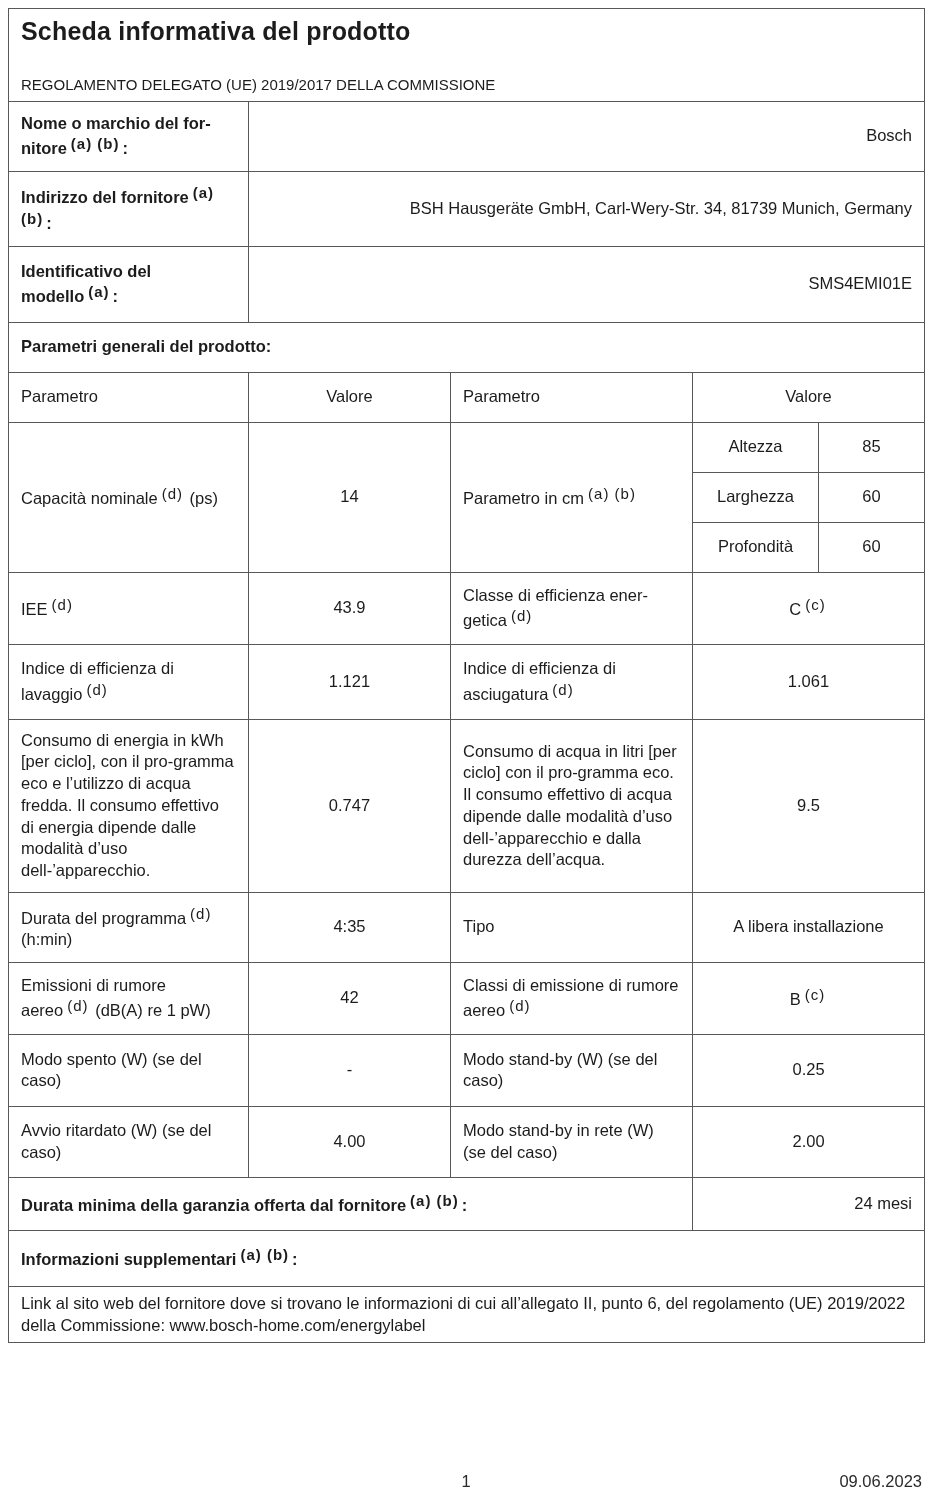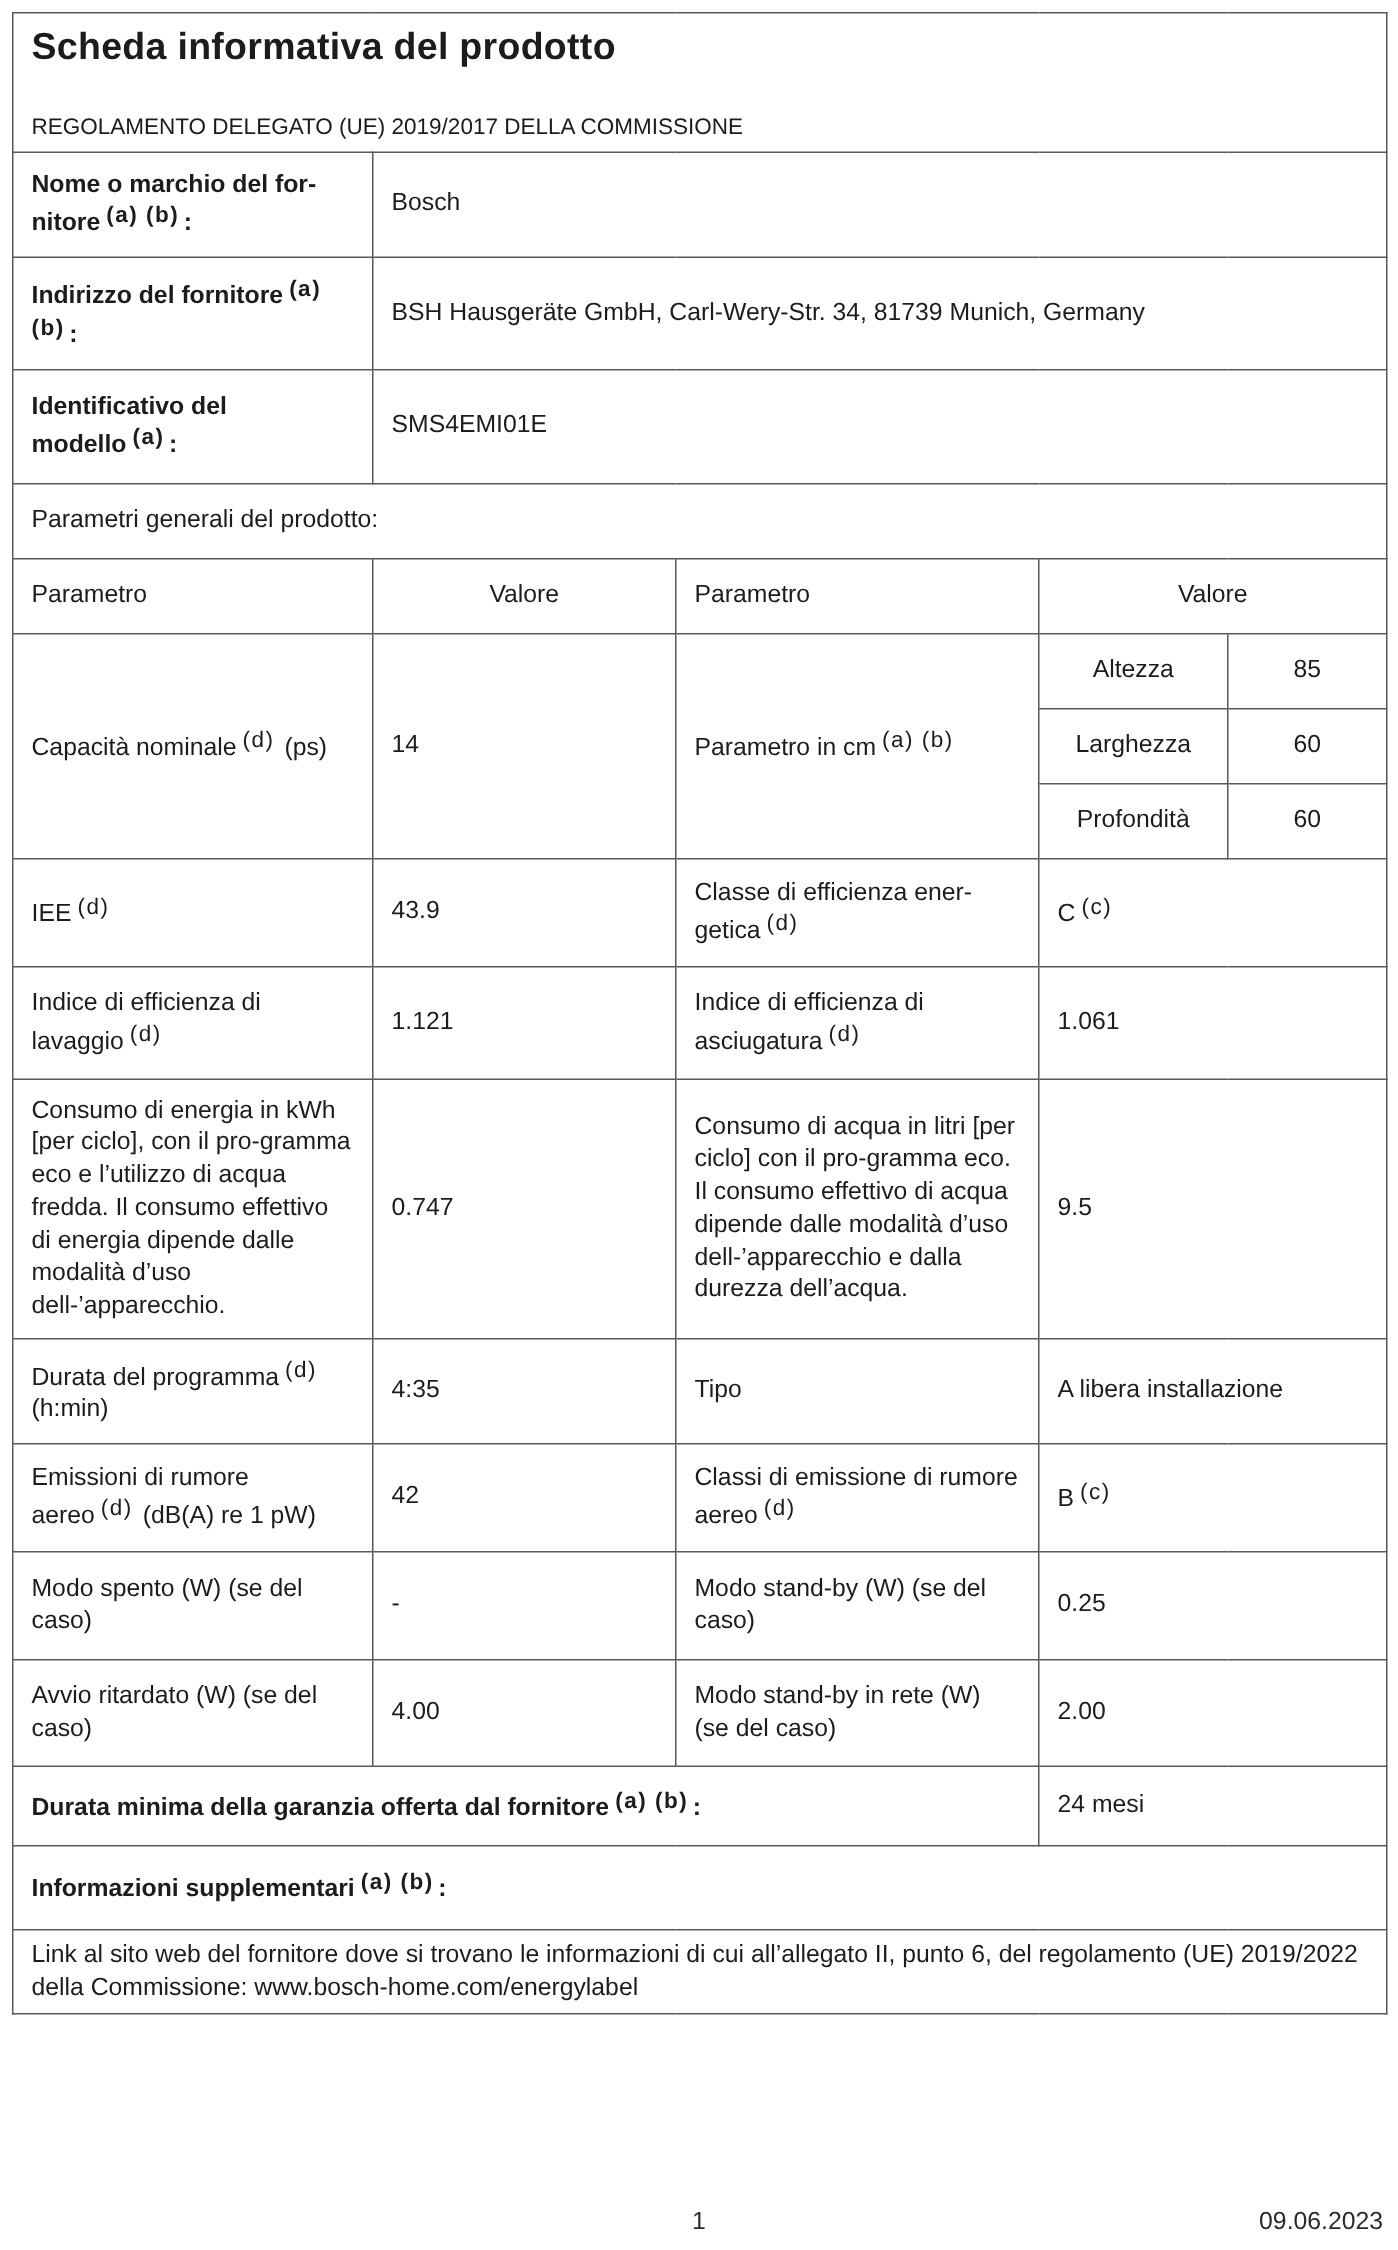--- a/index.html
+++ b/index.html
@@ -34,23 +34,23 @@
   .lbl-bold { font-weight: bold; text-align: right; }
   sup.fn {
     font-size: 15px;
     vertical-align: 5px;
     margin: 0 2px 0 4px;
     letter-spacing: 1px;
     font-weight: normal;
   }
   .bold-row sup.fn { font-weight: bold; }
   .colon { margin-left: 1px; }
-  td.val { padding: 6px 8px; }
-  td.val-left { text-align: left; }
-  td.section { font-weight: normal; }
+  td.val { text-align: center; padding: 6px 8px; }
+  td.val-left { text-align: right; }
+  td.section { font-weight: bold; }
   td.hdr-param { }
   td.hdr-val { text-align: center; }
   td.dim-name { text-align: center; padding: 6px 4px; }
   td.dim-val { text-align: center; padding: 6px 4px; }
   .footer {
     position: absolute;
     left: 8px; top: 1472px;
     width: 916px;
     height: 24px;
     font-size: 16.5px;

